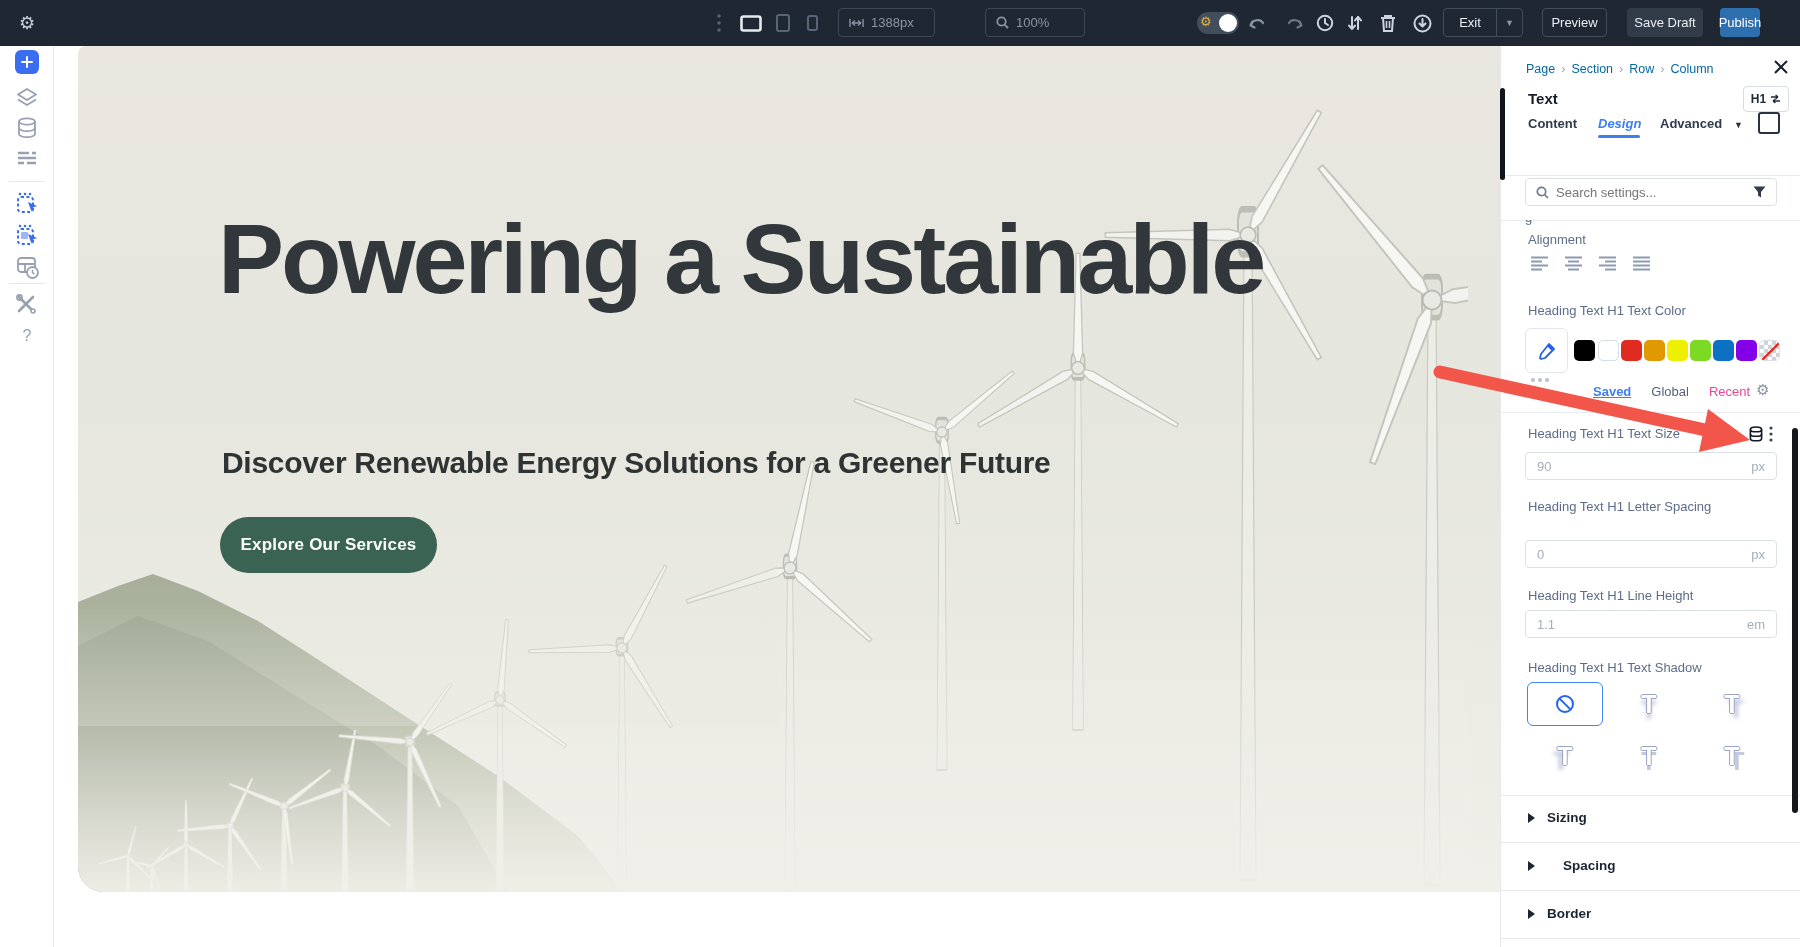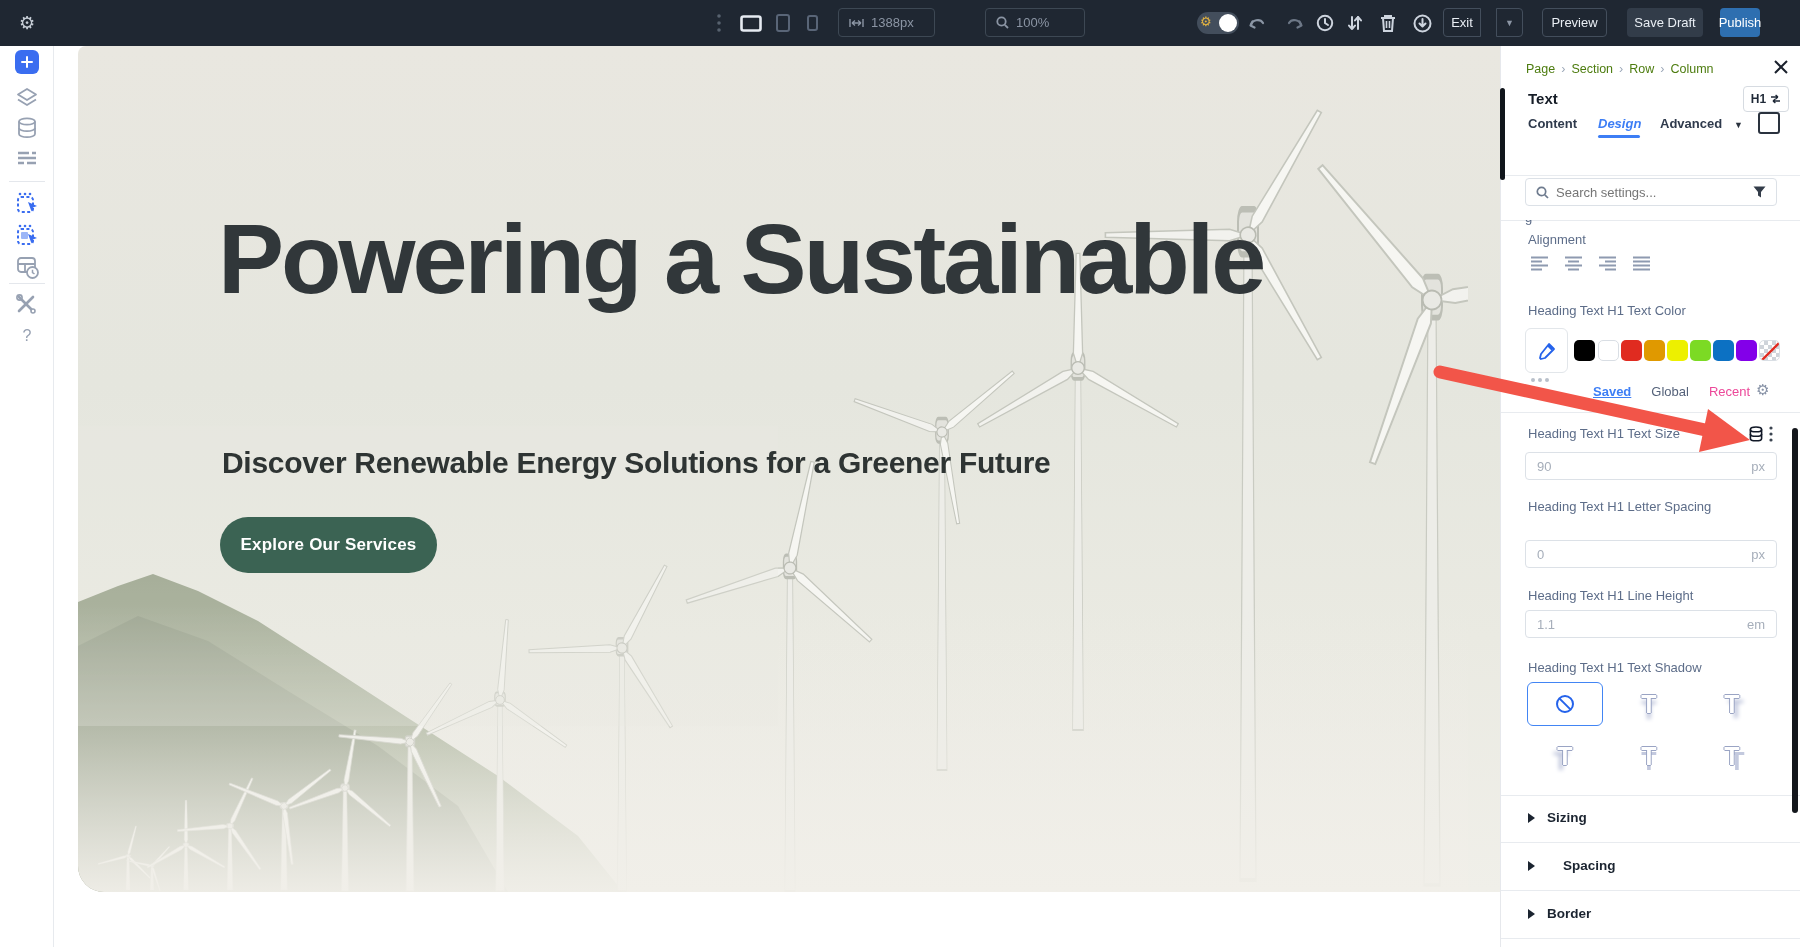--- a/index.html
+++ b/index.html
@@ -39,21 +39,21 @@
               font-size:30px; font-weight:bold; color:#2e3433; letter-spacing:-.3px; }
   #hero-cta { position:absolute; left:142px; top:471px; width:217px; height:56px;
               border-radius:28px; background:#3b6353; color:#fff; display:flex;
               align-items:center; justify-content:center; font-size:17px; font-weight:bold;
               letter-spacing:.2px; }
 
   
   #panel { position:absolute; left:1500px; top:46px; width:300px; height:901px;
            background:#fff; border-left:1px solid #e6e8ec; z-index:20; font-size:13px; }
   .p { position:absolute; }
-  .crumb { color:#4d7c0f; font-size:12.5px; }
+  .crumb { color:#0369a1; font-size:12.5px; }
   .crumb-sep { color:#9aa6b7; font-size:12.5px; }
   .plabel { color:#5d6d89; font-size:13px; }
   .pdiv { position:absolute; left:0; width:300px; height:1px; background:#e8ebef; }
   .pinput { position:absolute; left:24px; width:252px; height:28px; border:1px solid #dce1e7;
             border-radius:4px; display:flex; align-items:center; padding:0 11px;
             color:#a6aeba; font-size:13px; }
   .pinput .unit { margin-left:auto; color:#a6aeba; }
   .tab { font-size:13px; color:#2f3a4c; font-weight:bold; }
   .tab.active { color:#3d7ef5; }
   .swatch { position:absolute; top:0; width:21px; height:21px; border-radius:5px; }
@@ -158,21 +158,21 @@
       <path d="M6.5,7 v7 M9.5,7 v7" stroke="#cdd4de" stroke-width="1.6"></path>
     </svg>
 </div>
 <div class="hdr-ic" style="left:1410px;width:24px;z-index:31;">
   <svg width="19" height="19">
       <circle cx="9.5" cy="9.5" r="8" fill="none" stroke="#cdd4de" stroke-width="2"></circle>
       <path d="M9.5,5 V12 M9.5,12.5 l-3,-3 M9.5,12.5 l3,-3" stroke="#cdd4de" stroke-width="2" fill="none" stroke-linecap="round" stroke-linejoin="round"></path>
     </svg>
 </div>
 
-<div class="hdr-btn bordered" style="left:1443px;width:38px;border-radius:4px 0 0 4px;z-index:31;">Exit</div>
+<div class="hdr-btn bordered" style="left:1443px;width:54px;border-radius:4px 0 0 4px;z-index:31;">Exit</div>
 <div class="hdr-btn bordered" style="left:1496px;width:27px;border-radius:0 4px 4px 0;z-index:31;color:#8b95a4;font-size:9px;">▼</div>
 <div class="hdr-btn bordered" style="left:1542px;width:65px;z-index:31;">Preview</div>
 <div class="hdr-btn" style="left:1627px;width:76px;background:#323c49;z-index:31;">Save Draft</div>
 <div class="hdr-btn" style="left:1720px;width:40px;background:#2e6fb0;color:#fff;z-index:31;">Publish</div>
 
 <div id="sidebar">
   <div class="sb-ic" style="top:4px;">
     <div style="width:24px;height:24px;border-radius:6px;background:#3a6df0;display:flex;align-items:center;justify-content:center;">
       <svg width="12" height="12">
           <path d="M6,1 V11 M1,6 H11" stroke="#fff" stroke-width="2" stroke-linecap="round"></path>

